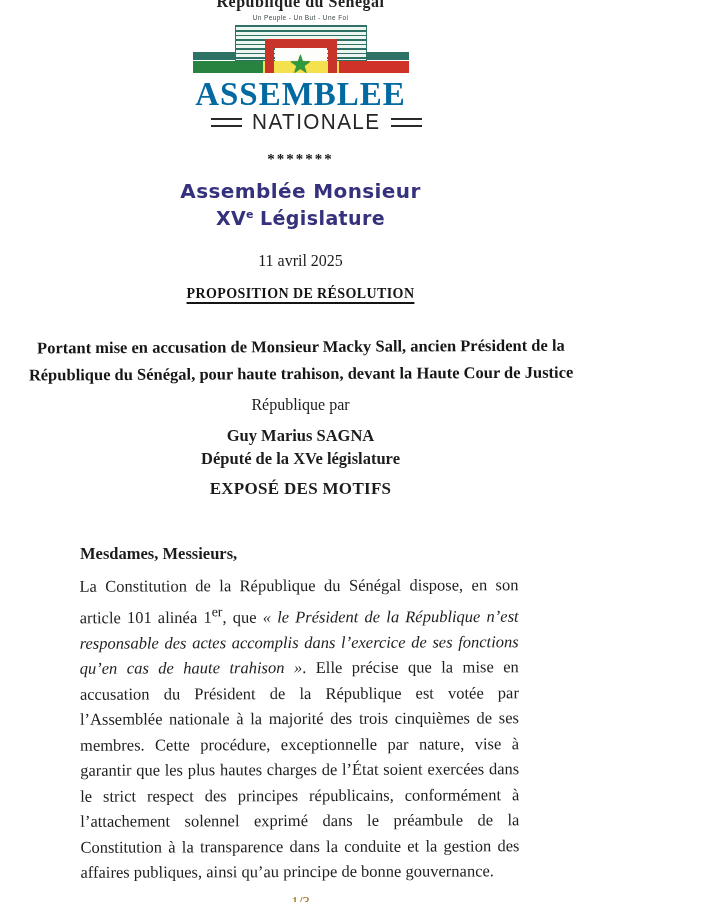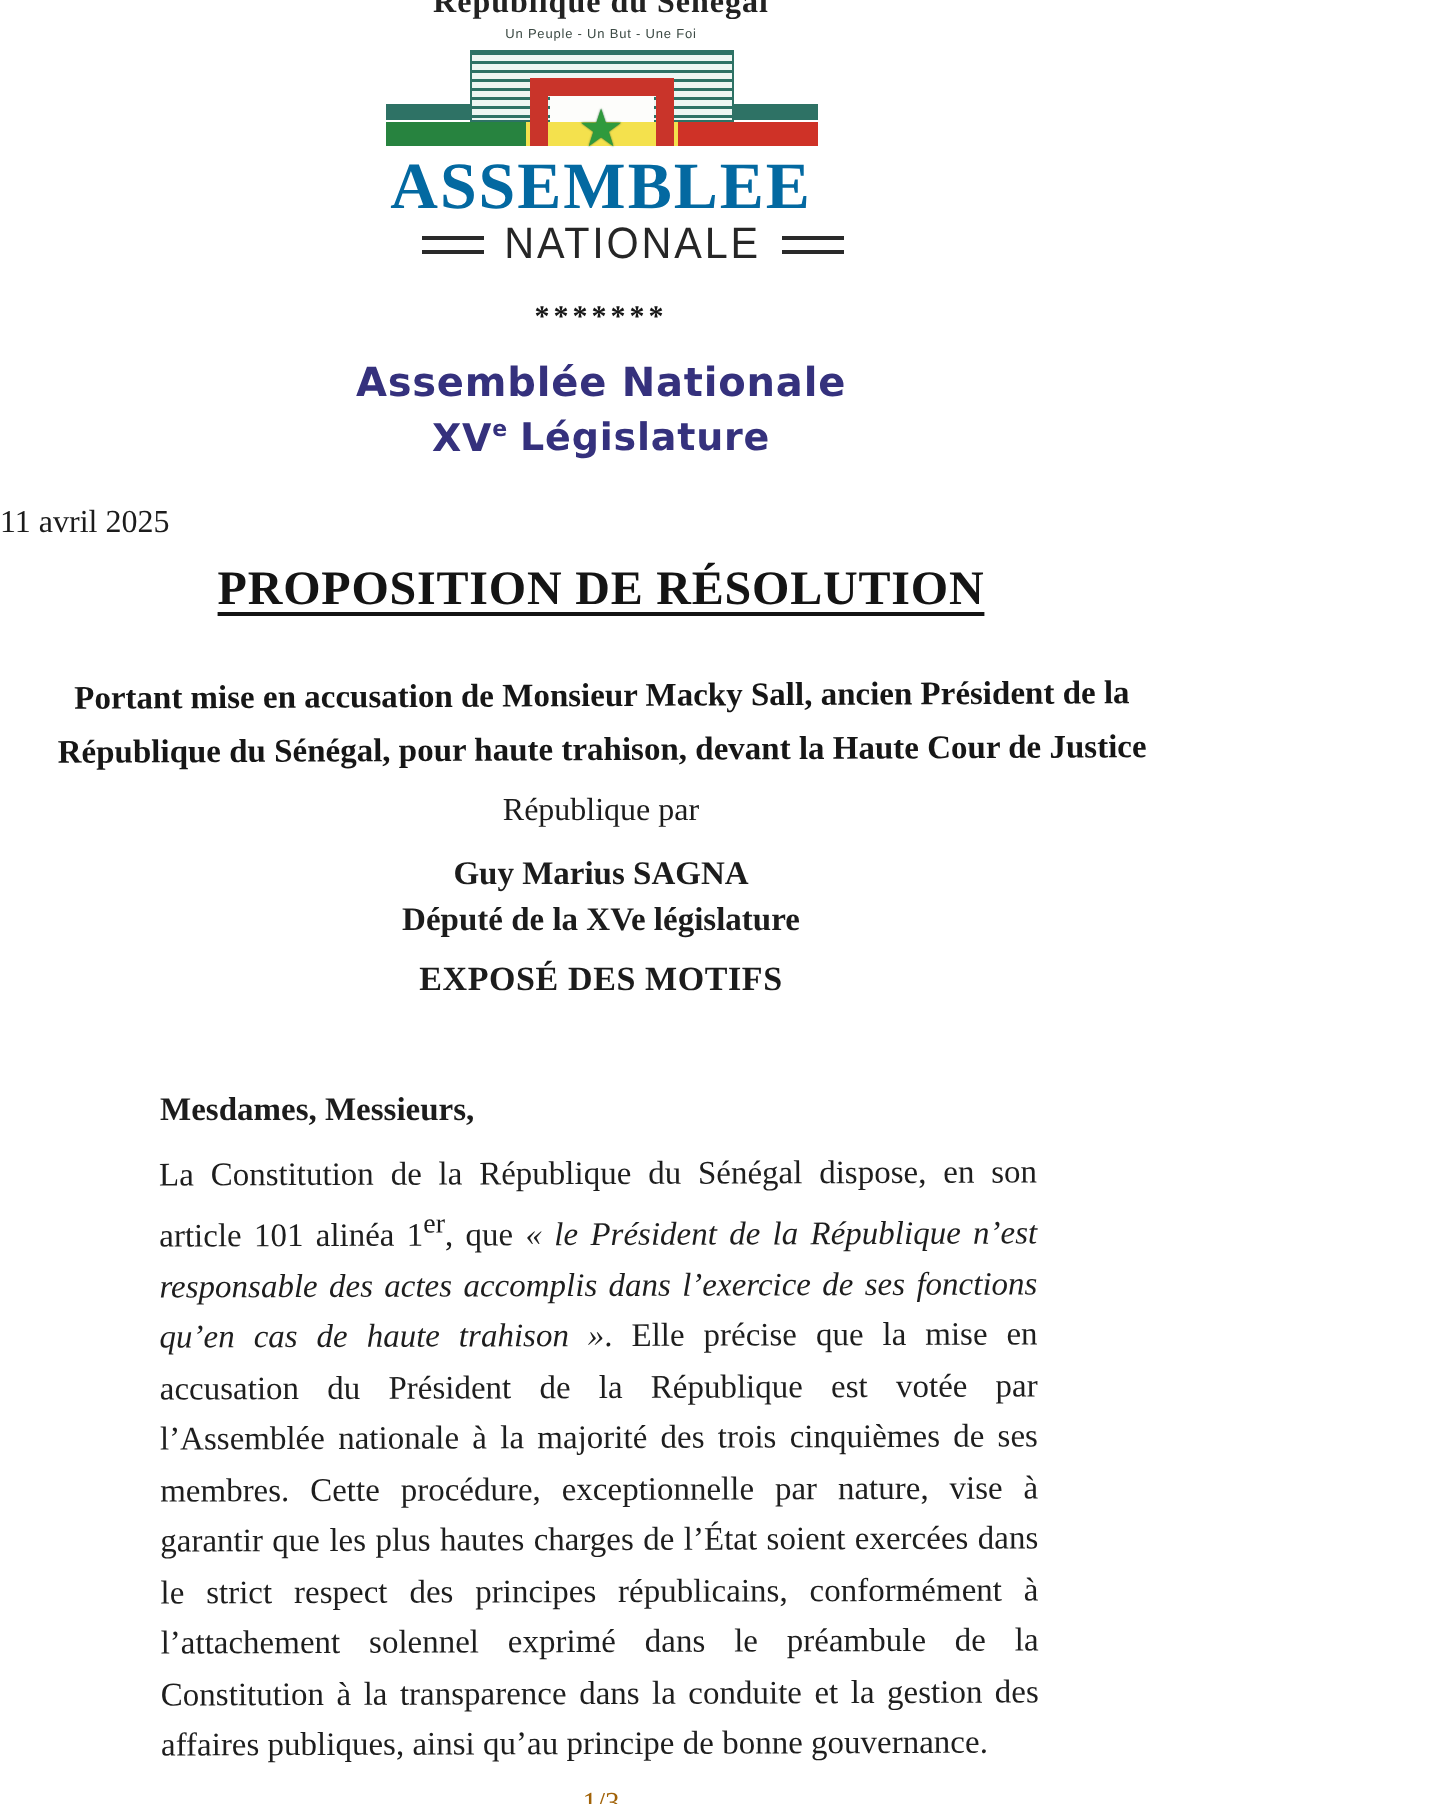--- a/index.html
+++ b/index.html
@@ -47,22 +47,22 @@
 
   
   .stars{margin-top:18px;text-align:center;font-weight:bold;font-size:15px;
     letter-spacing:2px;line-height:14px;color:#171717;}
   .blue-block{margin-top:13px;text-align:center;color:var(--navy,#35317d);
     font-family:"DejaVu Sans",sans-serif;font-weight:bold;}
   .blue-line1{font-size:20px;line-height:24px;letter-spacing:.4px;}
   .blue-line2{font-size:19px;line-height:24px;letter-spacing:.4px;}
   .blue-line2 sup{font-size:11px;}
   .blue-line2 .word{margin-left:.32em;}
-  .date{margin-top:22px;font-size:16px;line-height:18px;}
-  .doc-title{margin:13px 0 0;text-align:center;font-size:24px;line-height:22px;
+  .date{margin-top:22px;text-align:center;font-size:16px;line-height:18px;}
+  .doc-title{margin:13px 0 0;text-align:center;font-size:14px;line-height:22px;
     font-weight:bold;letter-spacing:.4px;color:#141414;
     text-decoration:underline;text-underline-offset:4px;text-decoration-thickness:1.8px;}
 
   .subject{margin:28px auto 0;width:580px;text-align:center;font-weight:bold;
     font-size:16.5px;line-height:27px;color:#161616;transform:rotate(-.3deg);}
   .presented{margin-top:8px;text-align:center;font-size:16px;line-height:19px;}
   .author{margin-top:13px;text-align:center;font-weight:bold;font-size:16.5px;line-height:18px;}
   .author-title{margin-top:5px;text-align:center;font-weight:bold;font-size:16.5px;line-height:18px;}
   .section-title{margin-top:12px;text-align:center;font-weight:bold;font-size:17px;
     line-height:18px;letter-spacing:.3px;}
@@ -104,21 +104,21 @@
     <div class="nationale-row">
       <span class="dline"></span>
       <span class="nationale">NATIONALE</span>
       <span class="dline"></span>
     </div>
   </header>
 
   <div class="stars">*******</div>
 
   <div class="blue-block">
-    <div class="blue-line1">Assemblée Nationale</div>
+    <div class="blue-line1">Assemblée Monsieur</div>
     <div class="blue-line2"><span>XV</span><sup>e</sup><span class="word">Législature</span></div>
   </div>
 
   <div class="date">11 avril 2025</div>
 
   <h1 class="doc-title">PROPOSITION DE RÉSOLUTION</h1>
 
   <h2 class="subject">Portant mise en accusation de Monsieur Macky Sall, ancien Président de la République du Sénégal, pour haute trahison, devant la Haute Cour de Justice</h2>
 
   <div class="presented">République par</div>

